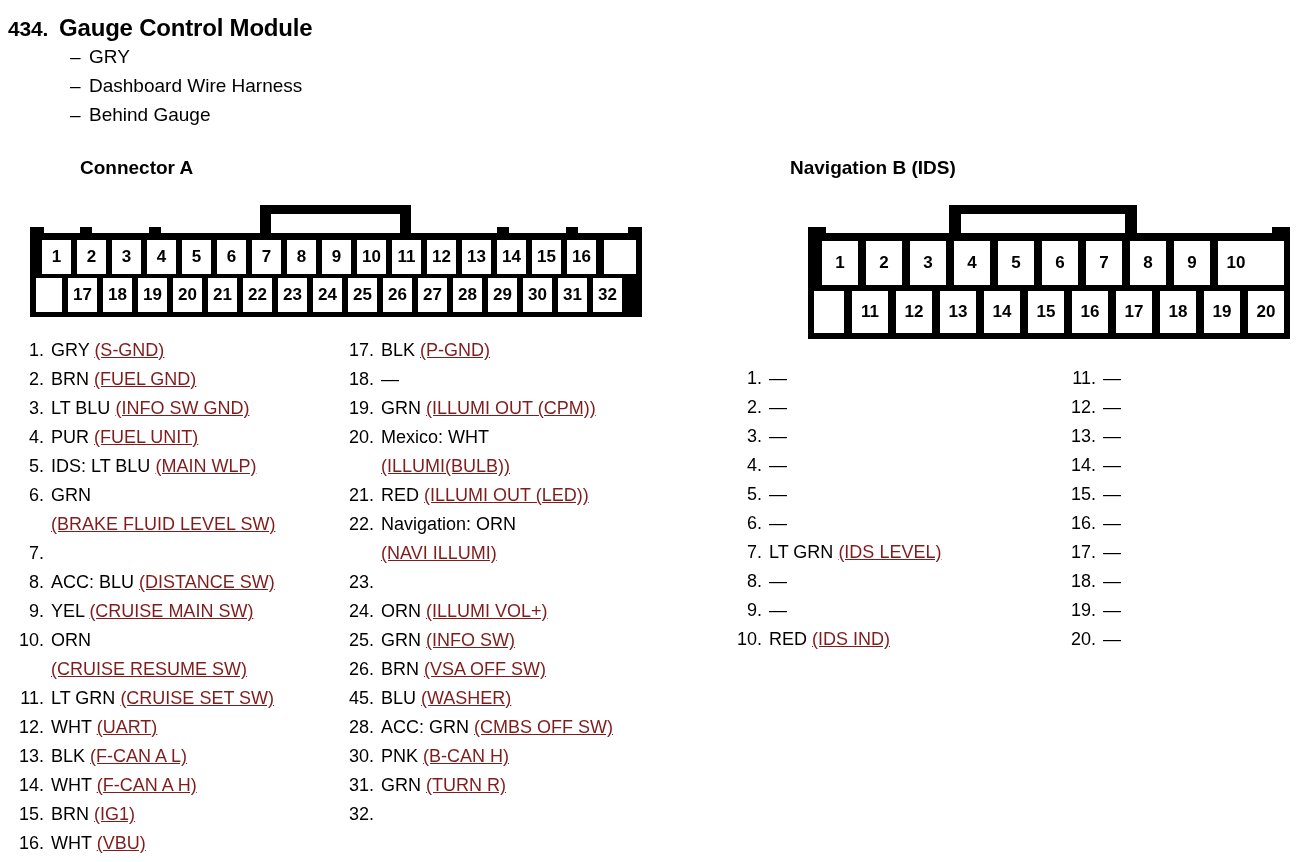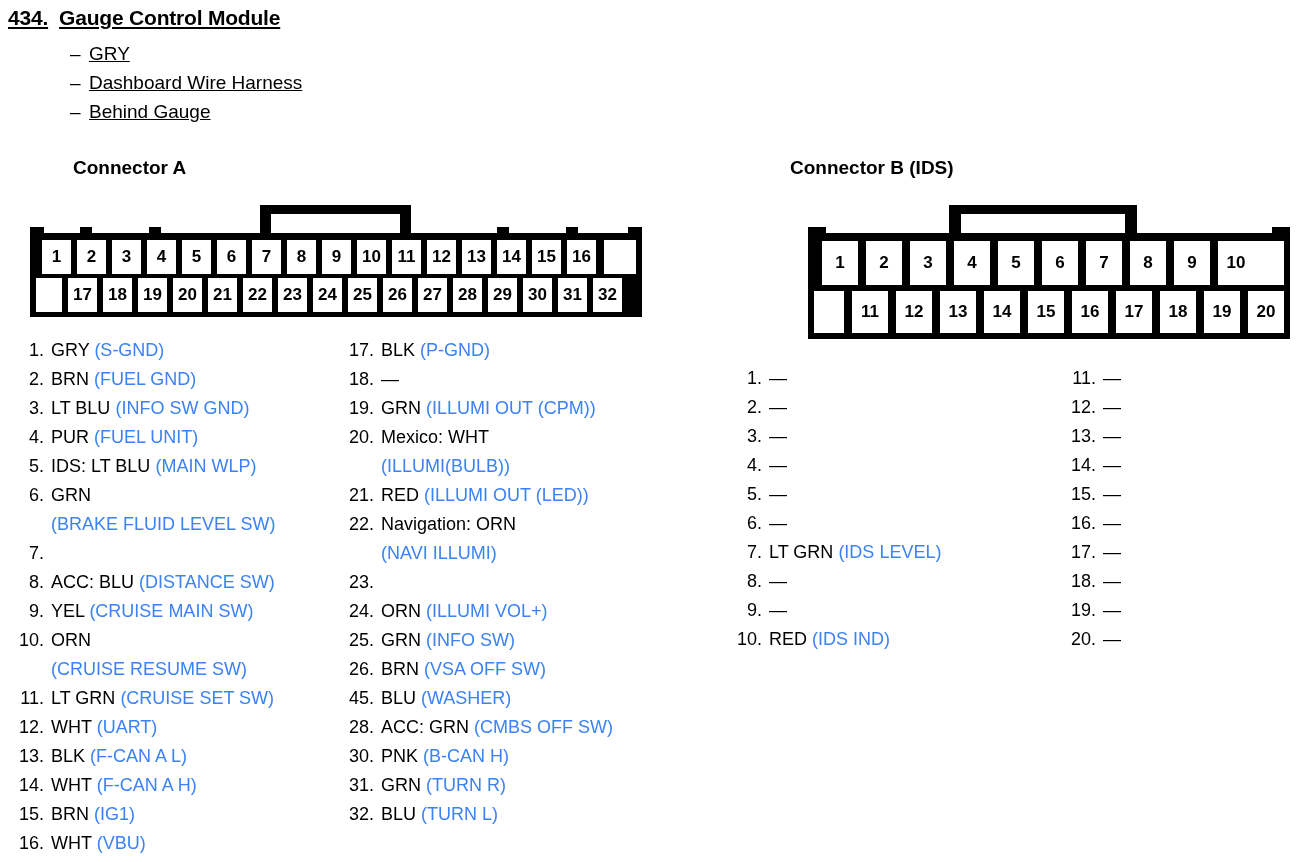--- a/index.html
+++ b/index.html
@@ -14,61 +14,59 @@
     position: relative;
     font-family: "Liberation Sans", sans-serif;
     color: #000000;
     overflow: hidden;
   }
 
   
   #header {
     position: absolute;
     left: 8px;
-    top: 6px;
+    top: 14px;
     width: 700px;
-    text-decoration: underline;
   }
   #title-row {
     display: flex;
     align-items: baseline;
     gap: 11px;
   }
   .title-num {
     font-size: 21px;
     font-weight: bold;
     letter-spacing: -0.2px;
   }
   .title-text {
-    font-size: 21px;
+    font-size: 24px;
     font-weight: bold;
     letter-spacing: -0.2px;
   }
   #subtitle-list {
-    margin-top: 9px;
     padding-left: 62px;
   }
   .sub-line {
     font-size: 19px;
     line-height: 29px;
     white-space: nowrap;
   }
   .sub-dash {
     display: inline-block;
     width: 19px;
   }
 
   
   .conn-heading {
     position: absolute;
     font-size: 19px;
     font-weight: bold;
     white-space: nowrap;
   }
-  #heading-a { left: 73px; top: 157px; }
+  #heading-a { left: 80px; top: 157px; }
   #heading-b { left: 790px; top: 157px; }
 
   
   .connector {
     position: absolute;
   }
 
   
   .pinlist {
     position: absolute;
@@ -88,21 +86,22 @@
   .pin-num.w-a { width: 30px; }
   .pin-num.w-b { width: 36px; }
   .pin-body {
     flex: 1 1 auto;
     white-space: normal;
   }
   .wire {
     color: #000000;
   }
   .sig {
-    color: #3b82f6;
+    color: #7f1d1d;
+    text-decoration: underline;
   }
   .pin-row.wrap .pin-body {
     max-width: 300px;
   }
 
   
   #list-a1 { left: 14px;  top: 336px; width: 330px; }
   #list-a2 { left: 344px; top: 336px; width: 330px; }
   #list-b1 { left: 726px; top: 364px; width: 300px; }
   #list-b2 { left: 1060px; top: 364px; width: 240px; }
@@ -215,21 +214,21 @@
         <rect x="563" y="73" width="29" height="34" fill="#ffffff"></rect>
         <text x="577.5" y="91" text-anchor="middle" dominant-baseline="middle" font-family="&quot;Liberation Sans&quot;, sans-serif" font-size="17" font-weight="bold" fill="#000000">32</text>
       </g>
 
     <rect x="574" y="35" width="32" height="34" fill="#ffffff"></rect>
 
     <rect x="6" y="73" width="26" height="34" fill="#ffffff"></rect>
   </svg>
 </div>
 
-<div class="conn-heading" id="heading-b">Connector B (IDS)</div>
+<div class="conn-heading" id="heading-b">Navigation B (IDS)</div>
 
 <div class="connector" id="conn-b-drawing" style="left:808px; top:205px;">
   <svg width="490" height="140" viewBox="0 0 490 140" xmlns="http://www.w3.org/2000/svg">
     <g fill="#000000">
       <rect x="0" y="28" width="482" height="106"></rect>
       <rect x="0" y="22" width="18" height="12"></rect>
       <rect x="464" y="22" width="18" height="12"></rect>
 
       <rect x="141" y="0" width="12" height="40"></rect>
       <rect x="317" y="0" width="12" height="40"></rect>
@@ -400,21 +399,20 @@
     <div class="pin-row">
       <span class="pin-num w-a">30.</span>
       <span class="pin-body"><span class="wire">PNK</span> <span class="sig">(B-CAN H)</span></span>
     </div>
     <div class="pin-row">
       <span class="pin-num w-a">31.</span>
       <span class="pin-body"><span class="wire">GRN</span> <span class="sig">(TURN R)</span></span>
     </div>
     <div class="pin-row">
       <span class="pin-num w-a">32.</span>
-      <span class="pin-body"><span class="wire">BLU</span> <span class="sig">(TURN L)</span></span>
     </div>
   </div>
 <div class="pinlist" id="list-b1">
     <div class="pin-row">
       <span class="pin-num w-b">1.</span>
       <span class="pin-body"><span class="wire">—</span></span>
     </div>
     <div class="pin-row">
       <span class="pin-num w-b">2.</span>
       <span class="pin-body"><span class="wire">—</span></span>

